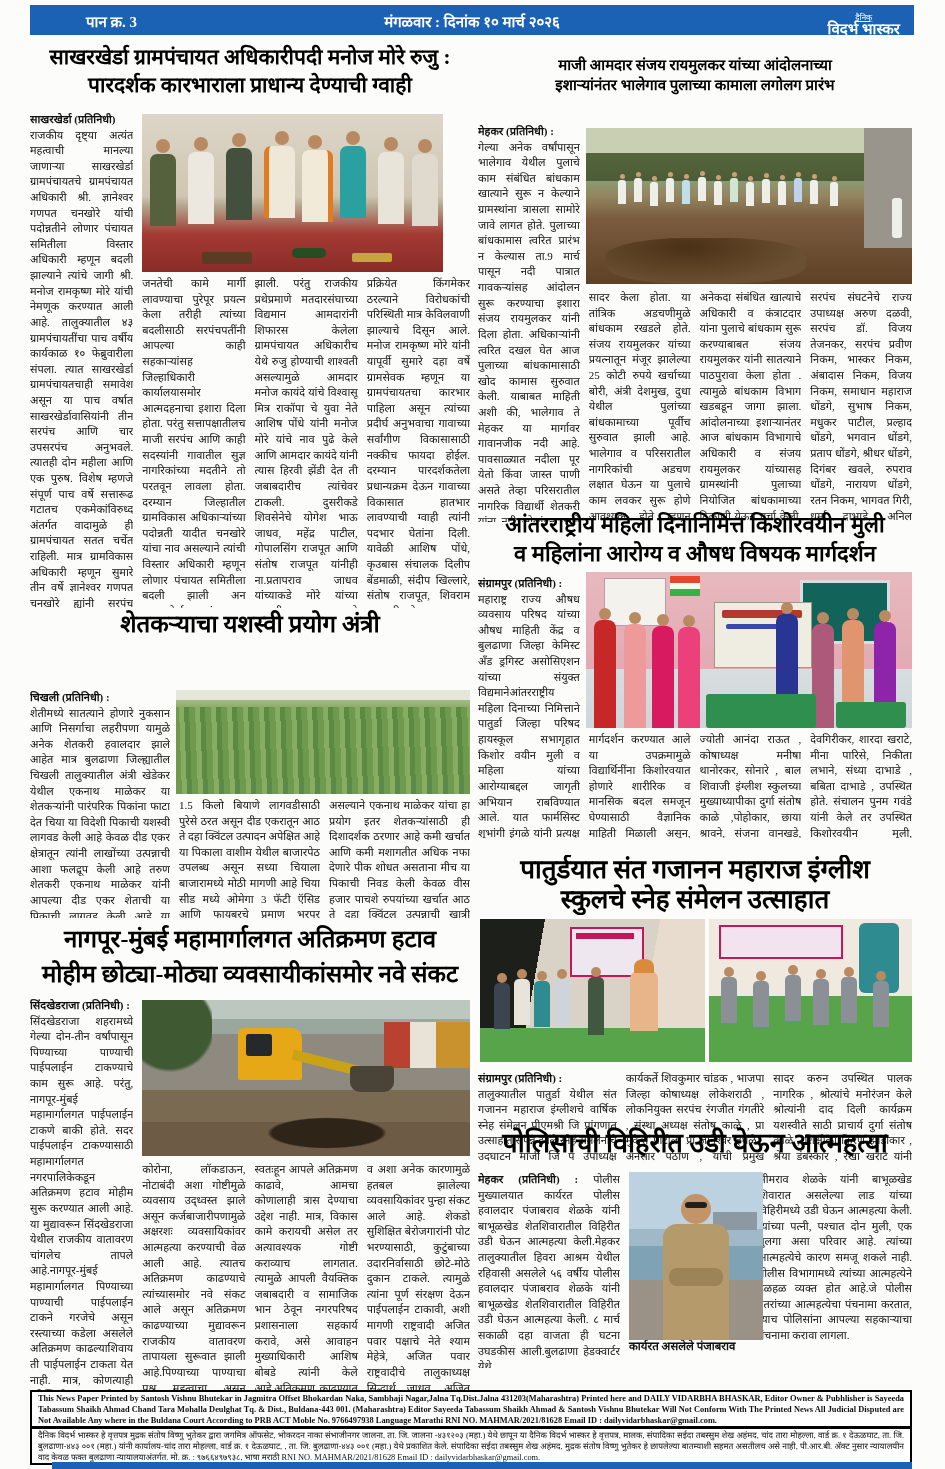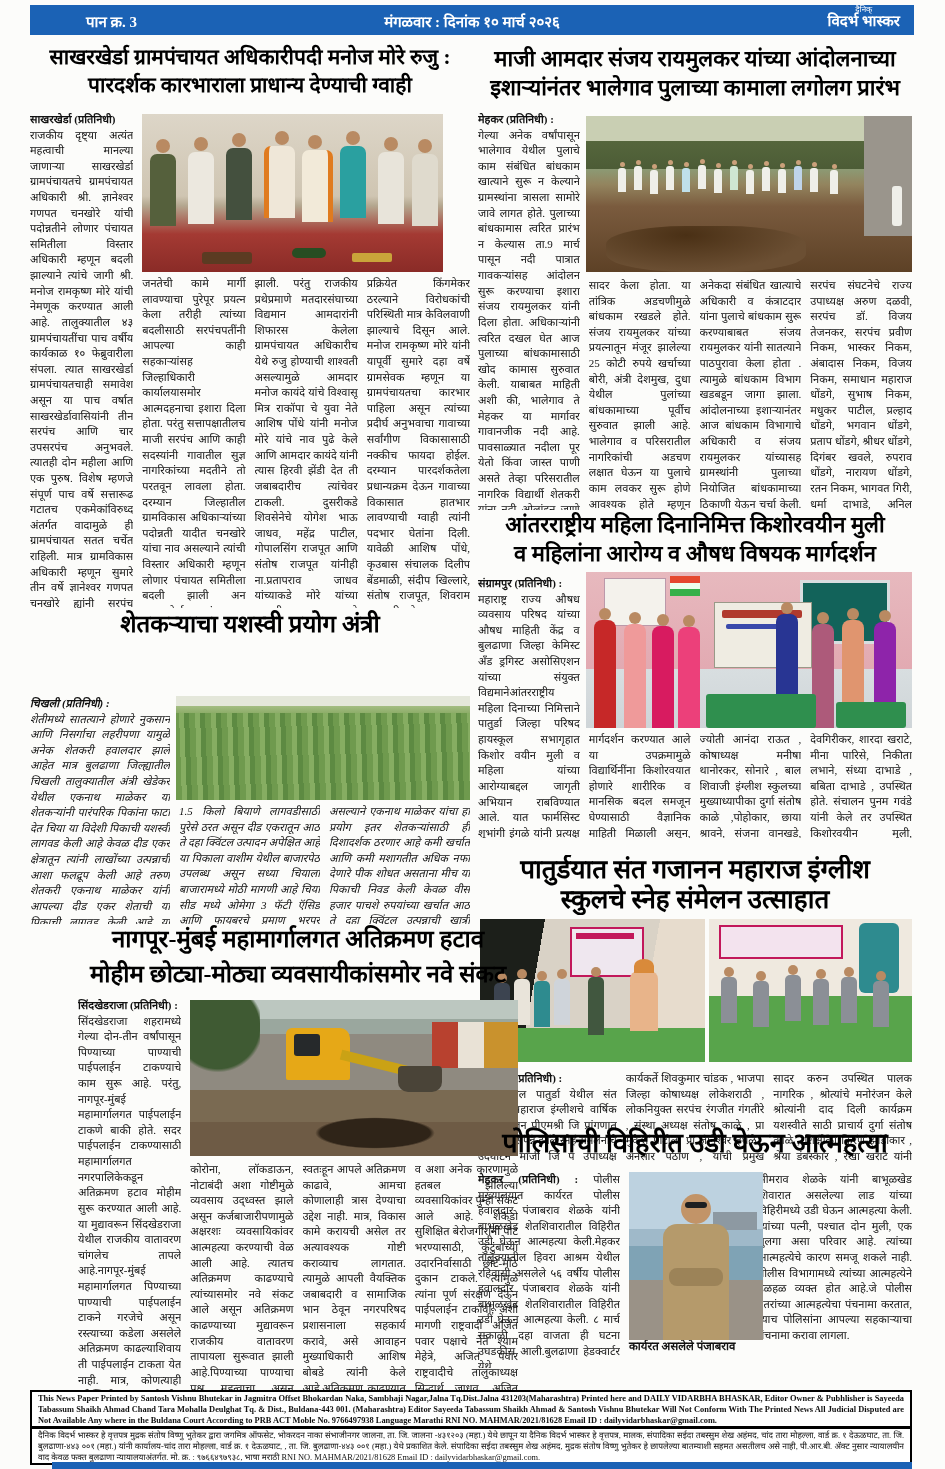--- a/index.html
+++ b/index.html
@@ -2,21 +2,21 @@
 <html><head>
 <meta charset="utf-8">
 <style>
   html,body{margin:0;padding:0;}
   body{width:945px;height:1469px;position:relative;background:#fcfcfa;color:#111;
        font-family:"Liberation Serif","DejaVu Serif",serif;overflow:hidden;}
   
   .hdr{position:absolute;left:30px;top:5px;width:884px;height:30px;background:#1b62b5;color:#fff;}
   .hdr .pg{position:absolute;left:56px;top:6px;font-weight:bold;font-size:15px;}
   .hdr .dt{position:absolute;left:0;right:0;top:6px;text-align:center;font-weight:bold;font-size:15px;}
-  .hdr .mast{position:absolute;right:14px;top:1px;text-align:center;line-height:1;}
+  .hdr .mast{position:absolute;right:14px;top:9px;text-align:center;line-height:1;text-decoration:underline;}
   .mast .sm{display:block;font-size:8px;}
   .mast .bg{display:block;font-size:15px;font-weight:bold;}
   
   .art{position:absolute;}
   .hl{font-weight:bold;text-align:center;color:#000;line-height:1.32;overflow:hidden;}
   .body{position:relative;}
   .cols{display:flex;gap:9px;}
   .col{flex:1;text-align:justify;font-size:11px;line-height:1.42;overflow:hidden;}
   .dl{font-weight:bold;display:block;}
   .photo{position:absolute;overflow:hidden;background:#ccc;}
@@ -74,21 +74,21 @@
         <span>राजकीय दृष्ट्या अत्यंत महत्वाची मानल्या जाणाऱ्या साखरखेर्डा ग्रामपंचायतचे ग्रामपंचायत अधिकारी श्री. ज्ञानेश्वर गणपत चनखोरे यांची पदोन्नतीने लोणार पंचायत समितीला विस्तार अधिकारी म्हणून बदली झाल्याने त्यांचे जागी श्री. मनोज रामकृष्ण मोरे यांची नेमणूक करण्यात आली आहे. तालुक्यातील ४३ ग्रामपंचायतींचा पाच वर्षीय कार्यकाळ १० फेब्रुवारीला संपला. त्यात साखरखेर्डा ग्रामपंचायतचाही समावेश असून या पाच वर्षात साखरखेर्डावासियांनी तीन सरपंच आणि चार उपसरपंच अनुभवले. त्यातही दोन महीला आणि एक पुरुष. विशेष म्हणजे संपूर्ण पाच वर्षे सत्तारूढ गटातच एकमेकांविरुध्द अंतर्गत वादामुळे ही ग्रामपंचायत सतत चर्चेत राहिली. मात्र ग्रामविकास अधिकारी म्हणून सुमारे तीन वर्षे ज्ञानेश्वर गणपत चनखोरे ह्यांनी सरपंच सदस्य आणि विरोधी गटातील लोकांशी समन्वय साधत आपला सेवाकाळ योग्यरित्या पार पाडत</span>
       </div>
       <div class="col" style="padding-top:164px;"><span>जनतेची कामे मार्गी लावण्याचा पुरेपूर प्रयत्न केला तरीही त्यांच्या बदलीसाठी सरपंचपतींनी आपल्या काही सहकाऱ्यांसह जिल्हाधिकारी कार्यालयासमोर आत्मदहनाचा इशारा दिला होता. परंतु सत्तापक्षातीलच माजी सरपंच आणि काही सदस्यांनी गावातील सुज्ञ नागरिकांच्या मदतीने तो परतवून लावला होता. दरम्यान जिल्हातील ग्रामविकास अधिकाऱ्यांच्या पदोन्नती यादीत चनखोरे यांचा नाव असल्याने त्यांची विस्तार अधिकारी म्हणून लोणार पंचायत समितीला बदली झाली अन साखरखेर्डा ग्रामपंचायतला आपल्या मर्जीतला ग्रामपंचायत अधिकारी बसविण्यासाठी राजकीय आखाड्यात रस्सीखेच सुरु</span></div>
       <div class="col" style="padding-top:164px;"><span>झाली. परंतु राजकीय प्रथेप्रमाणे मतदारसंघाच्या विद्यमान आमदारांनी शिफारस केलेला ग्रामपंचायत अधिकारीच येथे रुजु होण्याची शाश्वती असल्यामुळे आमदार मनोज कायंदे यांचे विश्वासू मित्र राकॉपा चे युवा नेते आशिष पोंधे यांनी मनोज मोरे यांचे नाव पुढे केले आणि आमदार कायंदे यांनी त्यास हिरवी झेंडी देत ती जबाबदारीच त्यांचेवर टाकली. दुसरीकडे शिवसेनेचे योगेश भाऊ जाधव, महेंद्र पाटील, गोपालसिंग राजपूत आणि संतोष राजपूत यांनीही ना.प्रतापराव जाधव यांच्याकडे मोरे यांच्या नावाची गळ घातल्याने मनोज मोरे यांचा मार्ग सुकर झाला. आणि शेवटी आशिष पोंधे या बदली</span></div>
       <div class="col" style="padding-top:164px;"><span>प्रक्रियेत किंगमेकर ठरल्याने विरोधकांची परिस्थिती मात्र केविलवाणी झाल्याचे दिसून आले. मनोज रामकृष्ण मोरे यांनी यापूर्वी सुमारे दहा वर्षे ग्रामसेवक म्हणून या ग्रामपंचायतचा कारभार पाहिला असून त्यांच्या प्रदीर्घ अनुभवाचा गावाच्या सर्वांगीण विकासासाठी नक्कीच फायदा होईल. दरम्यान पारदर्शकतेला प्रधान्यक्रम देऊन गावाच्या विकासात हातभार लावण्याची ग्वाही त्यांनी पदभार घेतांना दिली. यावेळी आशिष पोंधे, कृउबास संचालक दिलीप बेंडमाळी, संदीप खिल्लारे, संतोष राजपूत, शिवराम मुदमाळी, मोहम्मद फयाज, असलम अंजुम आदी मान्यवर उपस्थित होते.</span></div>
     </div>
   </div>
 </div>
 
 <div class="art" style="left:478px;top:44px;width:434px;">
-  <div class="hl" style="font-size:22px;height:64px;">
+  <div class="hl" style="font-size:15px;height:64px;margin-top:12px;">
     <div>माजी आमदार संजय रायमुलकर यांच्या आंदोलनाच्या</div>
     <div>इशाऱ्यांनंतर भालेगाव पुलाच्या कामाला लगोलग प्रारंभ</div>
   </div>
   <div class="body" style="margin-top:4px;">
     <div class="photo" style="left:108px;top:4px;width:326px;height:156px;background:linear-gradient(#c9cfb3 0%,#c9cfb3 16%,#55663c 16%,#4c5c36 34%,#8c9a74 34%,#93845e 44%,#7a5b3e 58%,#5d4126 100%);">
       <div class="blob" style="right:0;top:0;width:48px;height:120px;background:#9a958c;"></div>
       <div class="blob" style="right:10px;top:70px;width:10px;height:40px;background:#efefe9;border-radius:3px;"></div>
       <div class="pw" style="left:32px;top:52px;"></div>
         <div class="pw" style="left:48px;top:50px;"></div>
       <div class="pw" style="left:64px;top:54px;"></div>
@@ -114,21 +114,21 @@
       <div class="col" style="padding-top:166px;"><span>अनेकदा संबंधित खात्याचे अधिकारी व कंत्राटदार यांना पुलाचे बांधकाम सुरू करण्याबाबत संजय रायमुलकर यांनी सातत्याने पाठपुरावा केला होता . त्यामुळे बांधकाम विभाग खडबडून जागा झाला. आंदोलनाच्या इशाऱ्यानंतर आज बांधकाम विभागाचे अधिकारी व संजय रायमुलकर यांच्यासह ग्रामस्थांनी पुलाच्या नियोजित बांधकामाच्या ठिकाणी येऊन चर्चा केली. जेसीबी, पोकलँड मशिनरी या ठिकाणी आणून आज प्रत्यक्ष खोदकामास सुरुवात करण्यात आली. नियोजित कामास सुरुवात झाल्यामुळे ग्रामस्थांनी आनंद व समाधान व्यक्त केले आहे. यावेळी</span></div>
       <div class="col" style="padding-top:166px;"><span>सरपंच संघटनेचे राज्य उपाध्यक्ष अरुण दळवी, सरपंच डॉ. विजय तेजनकर, सरपंच प्रवीण निकम, भास्कर निकम, अंबादास निकम, विजय निकम, समाधान महाराज धोंडगे, सुभाष निकम, मधुकर पाटील, प्रल्हाद धोंडगे, भगवान धोंडगे, प्रताप धोंडगे, श्रीधर धोंडगे, दिगंबर खवले, रुपराव धोंडगे, नारायण धोंडगे, रतन निकम, भागवत गिरी, धर्मा दाभाडे, अनिल खरोदे, संजय झनक, रघुनाथ धोंडगे, सुधाकर निकम, अविनाश धोंडगे, आकाश धोंडगे, विजय निकम, हिंमतराव धोंडगे यांच्यासह अनेक मान्यवर यावेळी उपस्थित होते.</span></div>
     </div>
   </div>
 </div>
 
 <div class="art" style="left:30px;top:608px;width:440px;">
   <div class="hl" style="font-size:24px;height:82px;line-height:1.4;">
     <div>शेतकऱ्याचा यशस्वी प्रयोग अंत्री</div>
   </div>
-  <div class="body" style="margin-top:6px;font-style:italic;">
+  <div class="body" style="">
     <div class="photo" style="left:146px;top:0;width:294px;height:104px;background:linear-gradient(#dfe3d2 0%,#dfe3d2 8%,#a9c188 8%,#8fae6b 16%,transparent 16%),repeating-linear-gradient(88deg,#6f9a4e 0 6px,#86ad62 6px 11px,#5d8a42 11px 16px);">
       <div class="blob" style="left:0;top:0;width:294px;height:10px;background:#e4e7da;"></div>
     </div>
     <div class="cols" style="height:228px;">
       <div class="col" style="flex:none;width:140px;">
         <span class="dl">चिखली (प्रतिनिधी) :</span>
         <span>शेतीमध्ये सातत्याने होणारे नुकसान आणि निसर्गाचा लहरीपणा यामुळे अनेक शेतकरी हवालदार झाले आहेत मात्र बुलढाणा जिल्ह्यातील चिखली तालुक्यातील अंत्री खेडेकर येथील एकनाथ माळेकर या शेतकऱ्यांनी पारंपरिक पिकांना फाटा देत चिया या विदेशी पिकाची यशस्वी लागवड केली आहे केवळ दीड एकर क्षेत्रातून त्यांनी लाखोंच्या उत्पन्नाची आशा फलद्रूप केली आहे तरुण शेतकरी एकनाथ माळेकर यांनी आपल्या दीड एकर शेताची या पिकाची लागवड केली आहे या पिकासाठी त्यांनी अत्यंत नियोजनबद्ध खर्च केला असून मशागत नांगरणी बियाणे पेरणी खते फवारणी आणि मजुरी असा सर्व मिळून केवळ 20500 खर्च आला आहे चिया हे पीक चार ते साडेचार महिन्यात काढणीला येते एकरी केवळ</span>
       </div>
       <div class="col" style="padding-top:108px;"><span>1.5 किलो बियाणे लागवडीसाठी पुरेसे ठरत असून दीड एकरातून आठ ते दहा क्विंटल उत्पादन अपेक्षित आहे या पिकाला वाशीम येथील बाजारपेठ उपलब्ध असून सध्या चियाला बाजारामध्ये मोठी मागणी आहे चिया सीड मध्ये ओमेगा 3 फॅटी ऍसिड आणि फायबरचे प्रमाण भरपूर असल्याने आरोग्याच्या दृष्टीने याला मोठी मागणी आहे कमी पाण्यात आणि कमी खर्चात येणारे हे पीक</span></div>
       <div class="col" style="padding-top:108px;"><span>असल्याने एकनाथ माळेकर यांचा हा प्रयोग इतर शेतकऱ्यांसाठी ही दिशादर्शक ठरणार आहे कमी खर्चात आणि कमी मशागतीत अधिक नफा देणारे पीक शोधत असताना मीच या पिकाची निवड केली केवळ वीस हजार पाचशे रुपयांच्या खर्चात आठ ते दहा क्विंटल उत्पन्नाची खात्री असल्याने हे पीक आर्थिक प्रगतीसाठी उत्तम पर्याय आहे एकनाथ माळेकर प्रगतशील शेतकरी अंत्री खेडेकर</span></div>
@@ -202,21 +202,21 @@
   <div class="cols" style="margin-top:156px;height:94px;">
     <div class="col">
       <span class="dl">संग्रामपुर (प्रतिनिधी) :</span>
       <span>तालुक्यातील पातुर्डा येथील संत गजानन महाराज इंग्लीशचे वार्षिक स्नेह संमेलन पीएमश्री जि प्रांगणात उत्साहात संपन्न झाले स्नेह संमेलनाचे उदघाटन माजी जि प उपाध्यक्ष संगीतराव भोंगळ यांचे हस्ते करण्यात आले याबेळी सामाजीक</span>
     </div>
     <div class="col"><span>कार्यकर्ते शिवकुमार चांडक , भाजपा जिल्हा कोषाध्यक्ष लोकेशराठी , लोकनियुक्त सरपंच रंगजीत गंगतीरे , संस्था अध्यक्ष संतोष काळे , प्रा मुकेश पाटील, प्रा ज्ञानेश्वर इंघळे , अनसार पठाण , यांची प्रमुख उपस्थिती होती याबेळी विद्यार्थ्यांनी लोक गित , भांगडा , विविध हिन्दी गीतावर नृत्य ,</span></div>
     <div class="col"><span>सादर करुन उपस्थित पालक नागरिक , श्रोत्यांचे मनोरंजन केले श्रोत्यांनी दाद दिली कार्यक्रम यशस्वीते साठी प्राचार्य दुर्गा संतोष काळे , शिक्षीका किरण झाडोकार , श्रेया डंबस्कार , रेखा खराटे यांनी प्रयत्न केले कार्यक्रमाला पालक , विद्यार्थी ,नागरिक मोठया संख्येने उपस्थित होते</span></div>
   </div>
 </div>
 
-<div class="art" style="left:30px;top:922px;width:440px;margin-left:48px;">
+<div class="art" style="left:30px;top:922px;width:440px;">
   <div class="hl" style="font-size:24px;height:70px;line-height:1.45;">
     <div>नागपूर-मुंबई महामार्गालगत अतिक्रमण हटाव</div>
     <div>मोहीम छोट्या-मोठ्या व्यवसायीकांसमोर नवे संकट</div>
   </div>
   <div class="body" style="margin-top:6px;">
     <div class="photo" style="left:112px;top:2px;width:328px;height:156px;background:linear-gradient(#bcc7c0 0 12%,#9aa79e 12% 22%,#8f8a80 22% 58%,#7a6a52 58% 78%,#6e5b45 78% 100%);">
       <div class="blob" style="left:0;top:0;width:70px;height:90px;background:radial-gradient(circle at 40% 30%,#3f5a33 0 55%,transparent 60%);"></div>
       <div class="blob" style="right:0;top:22px;width:86px;height:46px;background:linear-gradient(90deg,#b8412f 0 30%,#e9e2d6 30% 60%,#c9922d 60%);"></div>
       <div class="blob" style="left:96px;top:28px;width:64px;height:52px;background:#e6a817;border-radius:6px 10px 2px 2px;"></div>
       <div class="blob" style="left:104px;top:34px;width:26px;height:22px;background:#26292b;border-radius:3px;"></div>

